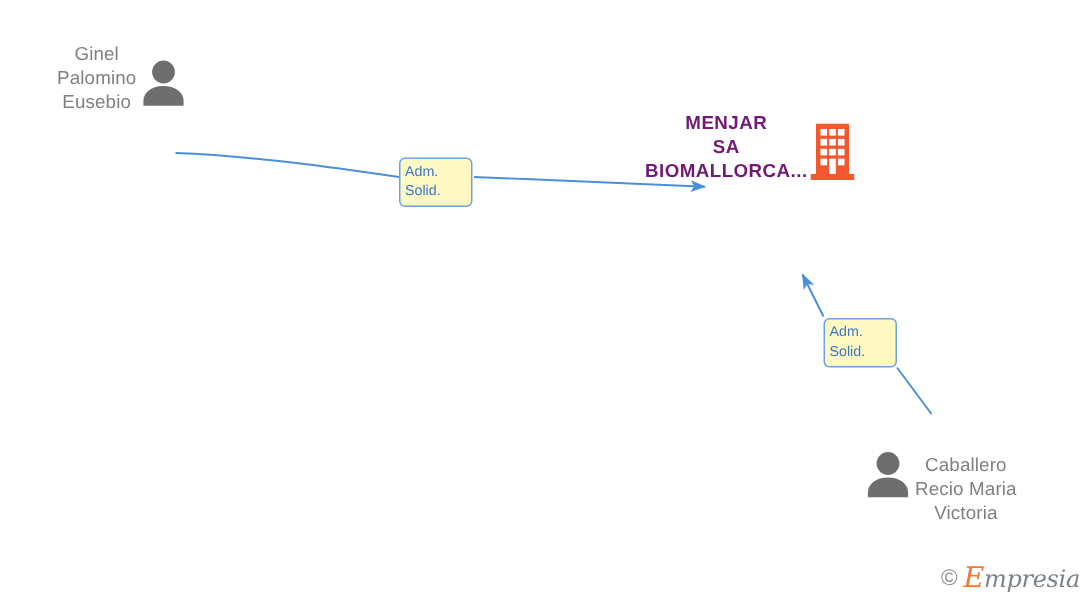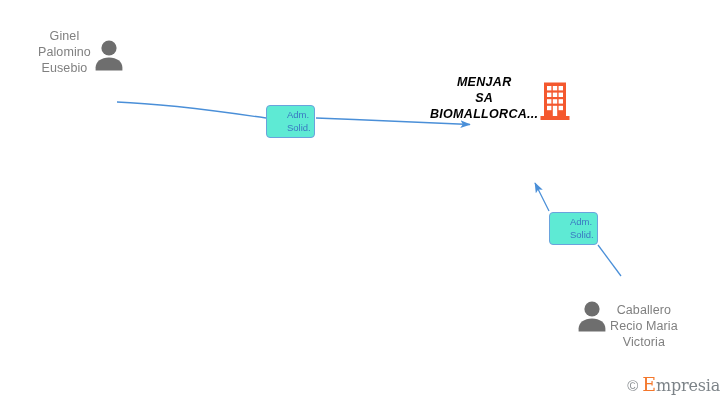--- a/index.html
+++ b/index.html
@@ -71,45 +71,44 @@
   }
   #node-person-right .person-label { margin-top: 20px; }
 
   
   #node-company {
     left: 430px;
     top: 74px;
     width: 150px;
   }
   .company-label {
-    color: #000000;
+    color: #701a75;
     font-size: 12.5px;
     font-weight: bold;
     line-height: 16px;
     letter-spacing: 0.3px;
     white-space: pre-line;
-    font-style: italic;
   }
   .company-icon {
     display: block;
     margin-top: 5px;
   }
 
   
   .edge-chip {
     position: absolute;
     z-index: 3;
     box-sizing: border-box;
-    background: #5eead4;
+    background: #fef9c3;
     border: 1px solid #6aa3dd;
     border-radius: 4px;
     color: #3a78c2;
     font-size: 9.5px;
     line-height: 13px;
-    padding: 2px 5px 2px 20px;
+    padding: 2px 5px 2px 3px;
     text-align: left;
     white-space: pre-line;
   }
   #chip-adm-left {
     left: 266px;
     top: 105px;
     width: 49px;
     height: 33px;
   }
   #chip-adm-right {
@@ -129,20 +128,21 @@
     align-items: center;
     gap: 4px;
   }
   #watermark .wm-c {
     color: #8a8f93;
     font-size: 15px;
     line-height: 15px;
   }
   #watermark .wm-text {
     font-family: "DejaVu Serif", "Liberation Serif", serif;
+    font-style: italic;
     font-size: 16px;
     line-height: 17px;
     color: #7c8388;
     letter-spacing: -0.2px;
   }
   #watermark .wm-text .wm-initial {
     color: #f4772b;
     font-size: 19px;
   }
 </style>

